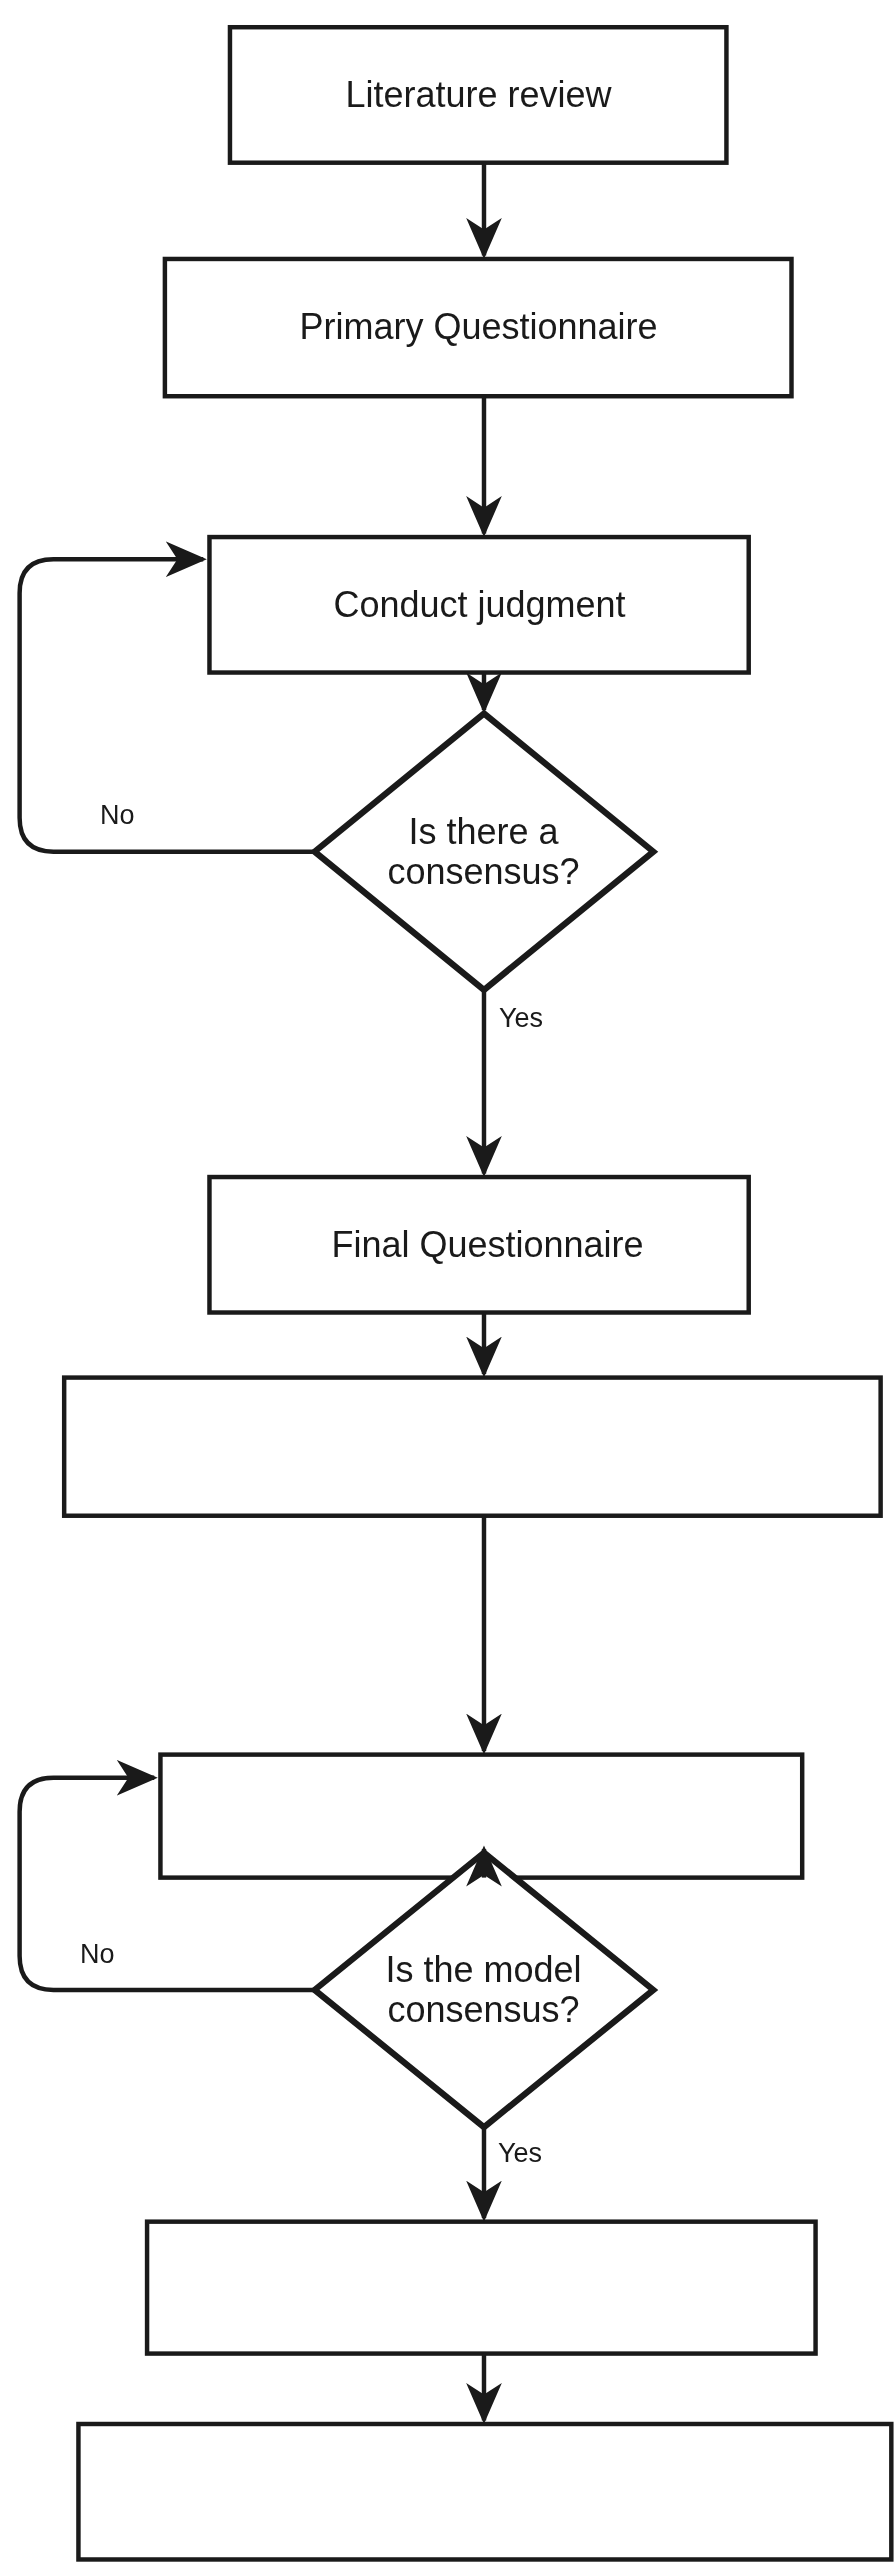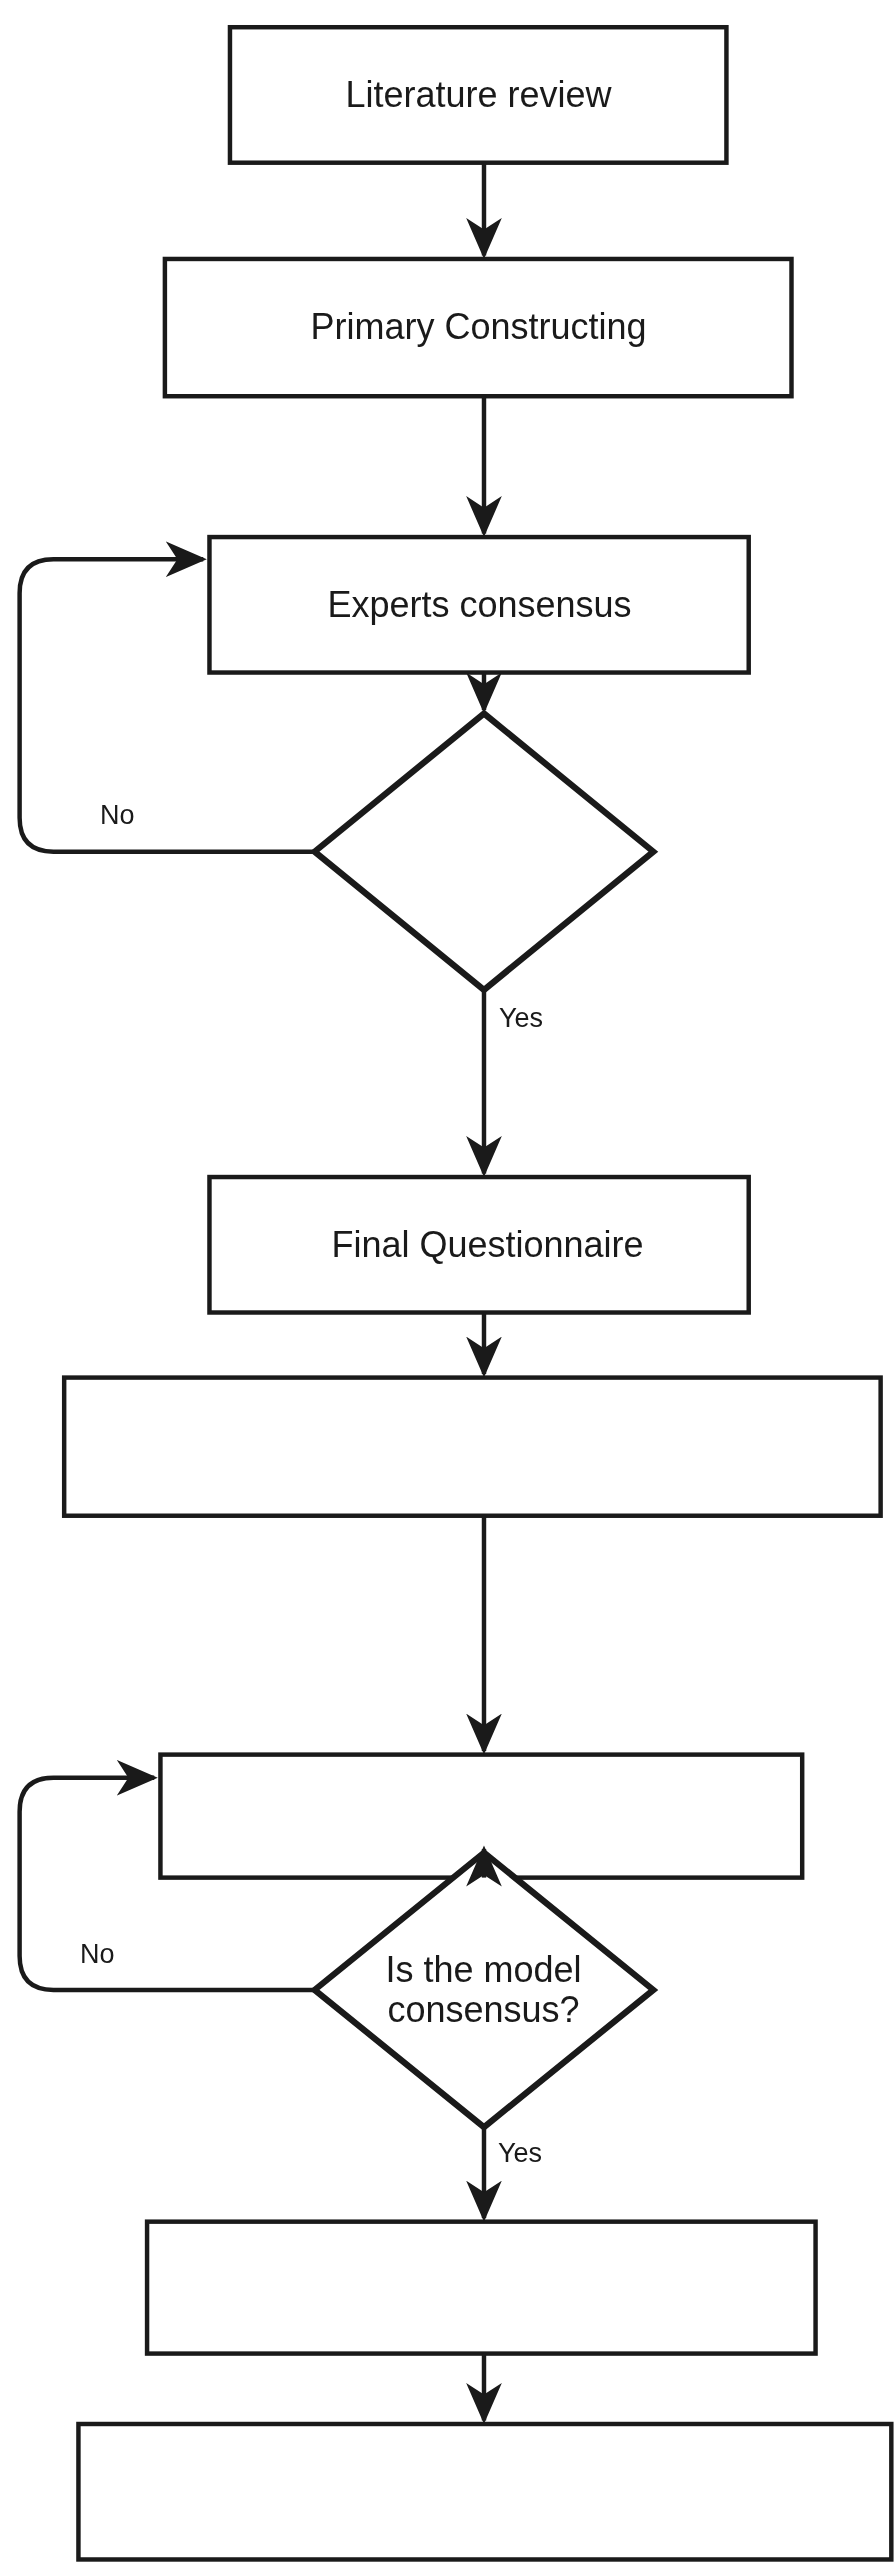--- a/index.html
+++ b/index.html
@@ -87,24 +87,26 @@
     <line x1="543" y1="2106" x2="543" y2="2074" stroke="#1a1a1a" stroke-width="5" marker-end="url(#arrowhead)"></line>
 
     <path d="M 353,2232 L 60,2232 Q 22,2232 22,2194 L 22,2032 Q 22,1994 60,1994 L 173,1994" fill="none" stroke="#1a1a1a" stroke-width="5" marker-end="url(#arrowhead)"></path>
 
     <line x1="543" y1="2386" x2="543" y2="2488" stroke="#1a1a1a" stroke-width="5" marker-end="url(#arrowhead)"></line>
     <line x1="543" y1="2640" x2="543" y2="2715" stroke="#1a1a1a" stroke-width="5" marker-end="url(#arrowhead)"></line>
   </svg>
 
   <div class="node-label" style="left:230px; top:27px; width:497px; height:136px;">Literature review</div>
 
-  <div class="node-label" style="left:165px; top:259px; width:627px; height:137px;">Primary Constructing</div>
+  <div class="node-label" style="left:165px; top:259px; width:627px; height:137px;">Primary Questionnaire</div>
 
-  <div class="node-label" style="left:210px; top:537px; width:539px; height:136px;">Experts consensus</div>
+  <div class="node-label" style="left:210px; top:537px; width:539px; height:136px;">Conduct judgment</div>
 
+  <div class="node-label" style="left:350px; top:785px; width:267px; height:134px;">Is there a
+consensus?</div>
 
   <div class="node-label" style="left:218px; top:1177px; width:539px; height:136px;">Final Questionnaire</div>
 
 
 
   <div class="node-label" style="left:350px; top:1923px; width:267px; height:134px;">Is the model
 consensus?</div>
 
 
 

